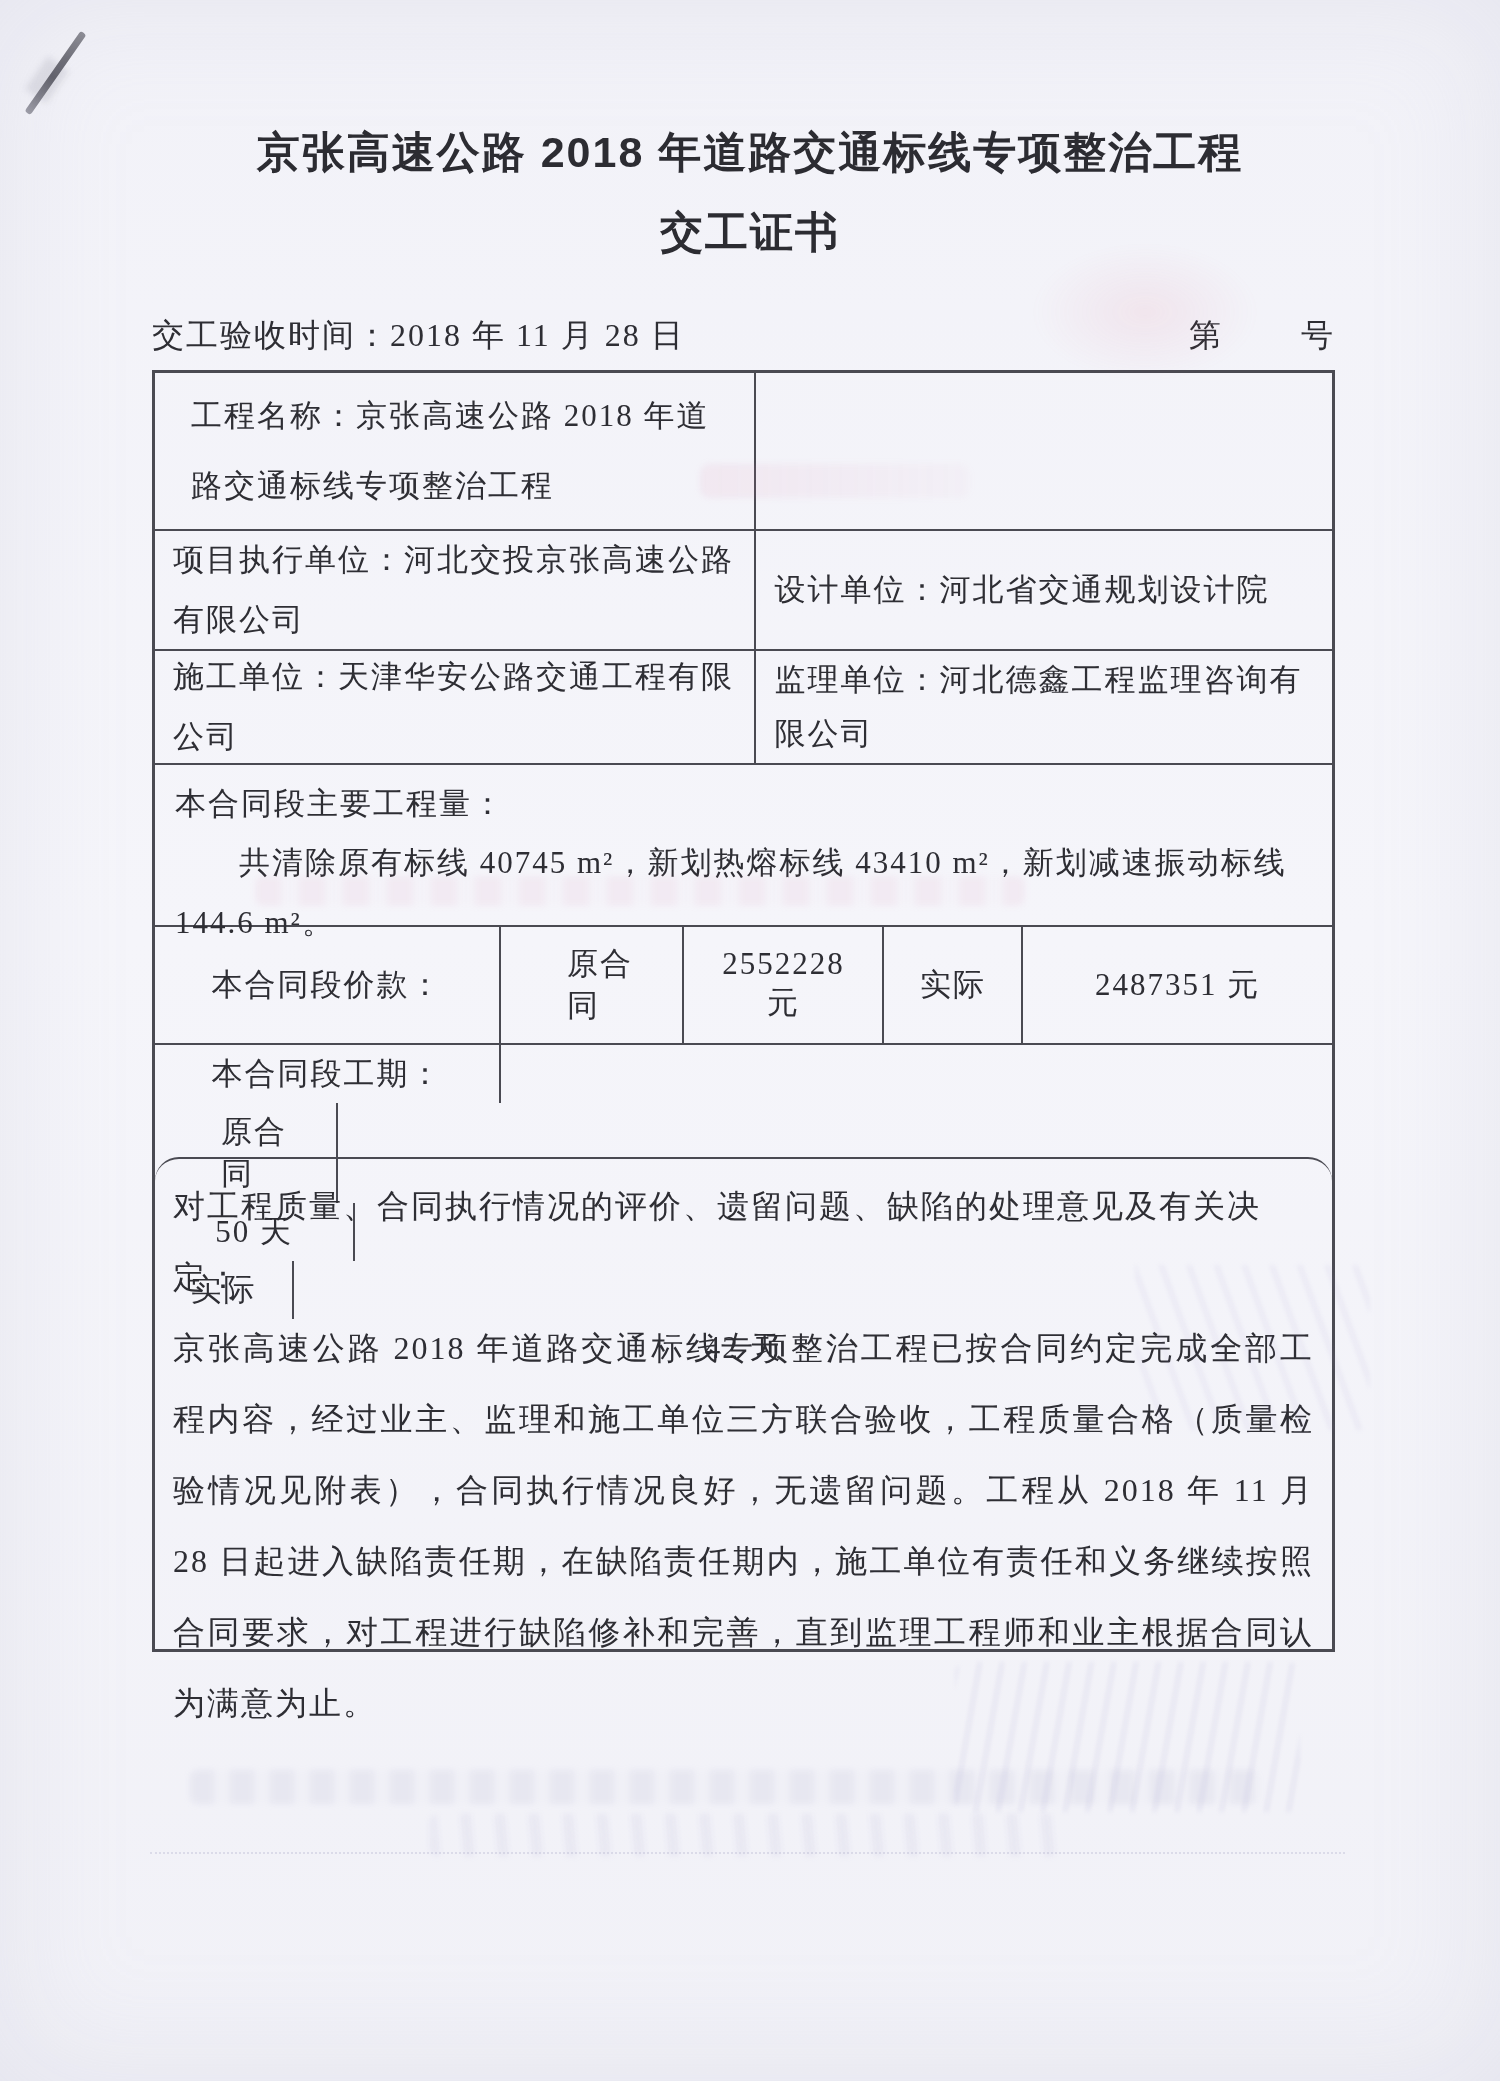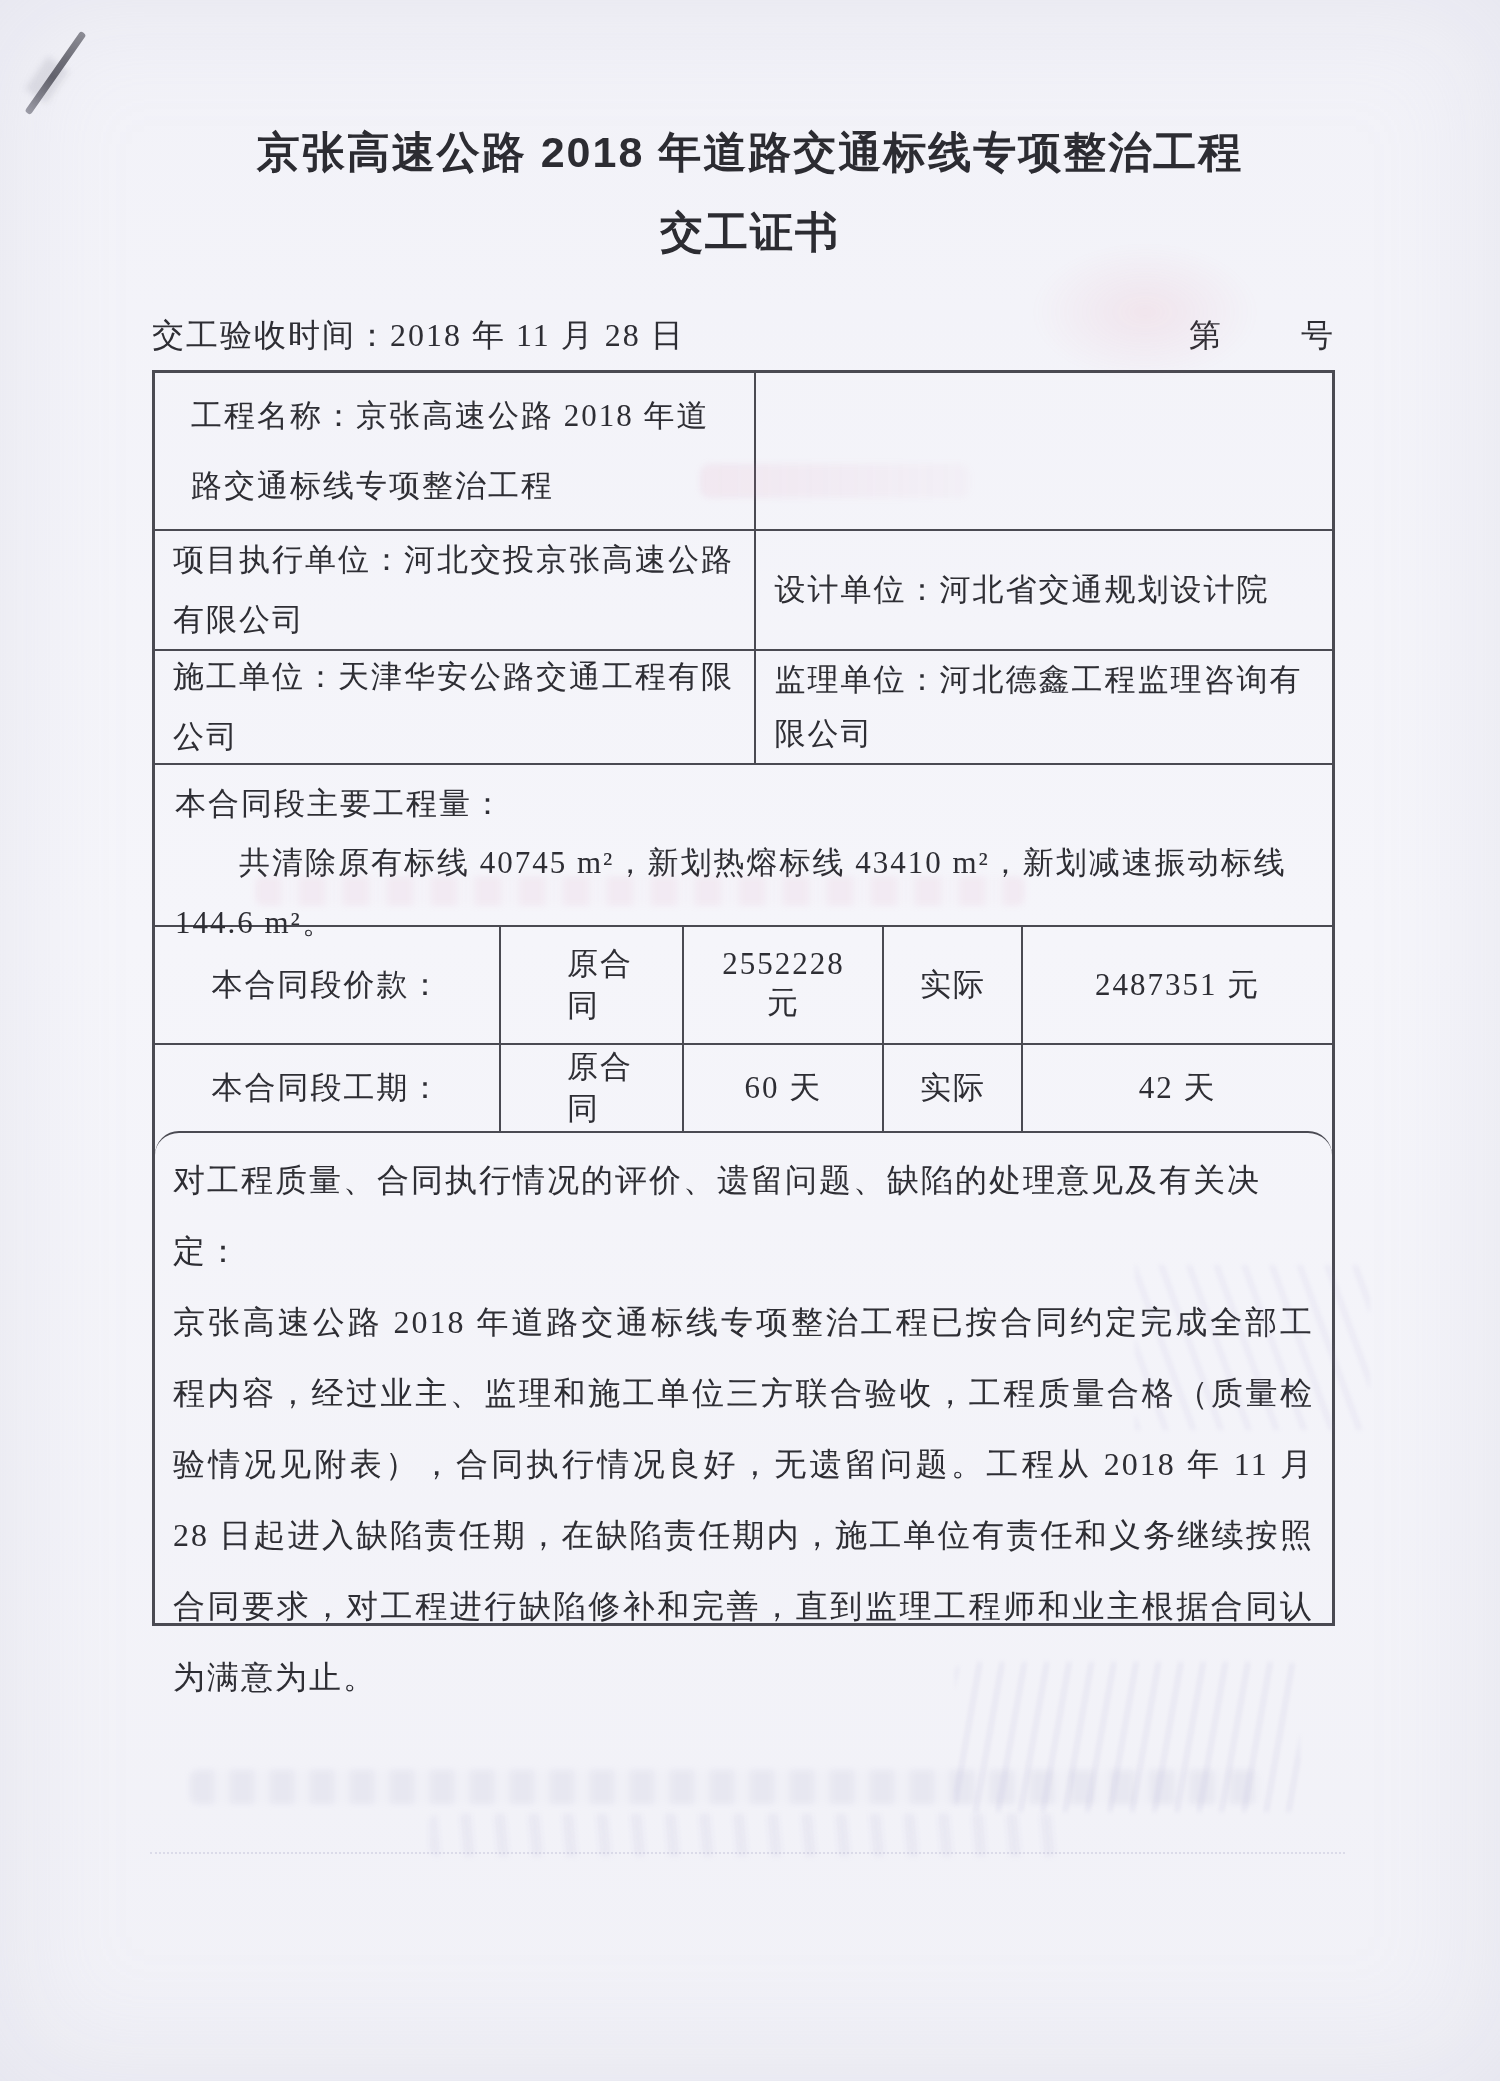--- a/index.html
+++ b/index.html
@@ -61,21 +61,21 @@
     box-sizing: border-box;
     background: transparent;
   }
   .trow { display: flex; box-sizing: border-box; border-top: 2px solid #4a4a52; }
   .trow:first-child { border-top: none; }
   .r-info1 { height: 156px; }
   .r-info2 { height: 120px; }
   .r-info3 { height: 114px; }
   .r-qty   { height: 162px; }
   .r-amt1  { height: 118px; }
-  .r-amt2  { height: 88px; }
+  .r-amt2  { height: 114px; flex-direction: column; }
   .r-eval  { height: 492px; border-radius: 24px; }
 
   .cell {
     box-sizing: border-box;
     font-size: 31px;
     letter-spacing: 2px;
     padding: 8px 18px;
     display: flex; flex-direction: column; justify-content: center;
   }
   .cell-left  { width: 51.1%; border-right: 2px solid #4a4a52; line-height: 1.95; }
@@ -182,21 +182,21 @@
       <div class="cell amt-label">本合同段价款：</div>
       <div class="cell amt-k1">原合同</div>
       <div class="cell amt-v1">2552228 元</div>
       <div class="cell amt-k2">实际</div>
       <div class="cell amt-v2">2487351 元</div>
     </div>
 
     <div class="trow r-amt2">
       <div class="cell amt-label">本合同段工期：</div>
       <div class="cell amt-k1">原合同</div>
-      <div class="cell amt-v1">60 天</div>
+      <div class="cell amt-v1">50 天</div>
       <div class="cell amt-k2">实际</div>
       <div class="cell amt-v2">42 天</div>
     </div>
 
     <div class="trow r-eval">
       <div class="cell eval-cell">
         <div class="eval-heading">对工程质量、合同执行情况的评价、遗留问题、缺陷的处理意见及有关决定：</div>
         <div class="eval-body">京张高速公路 2018 年道路交通标线专项整治工程已按合同约定完成全部工程内容，经过业主、监理和施工单位三方联合验收，工程质量合格（质量检验情况见附表），合同执行情况良好，无遗留问题。工程从 2018 年 11 月 28 日起进入缺陷责任期，在缺陷责任期内，施工单位有责任和义务继续按照合同要求，对工程进行缺陷修补和完善，直到监理工程师和业主根据合同认为满意为止。</div>
       </div>
     </div>

